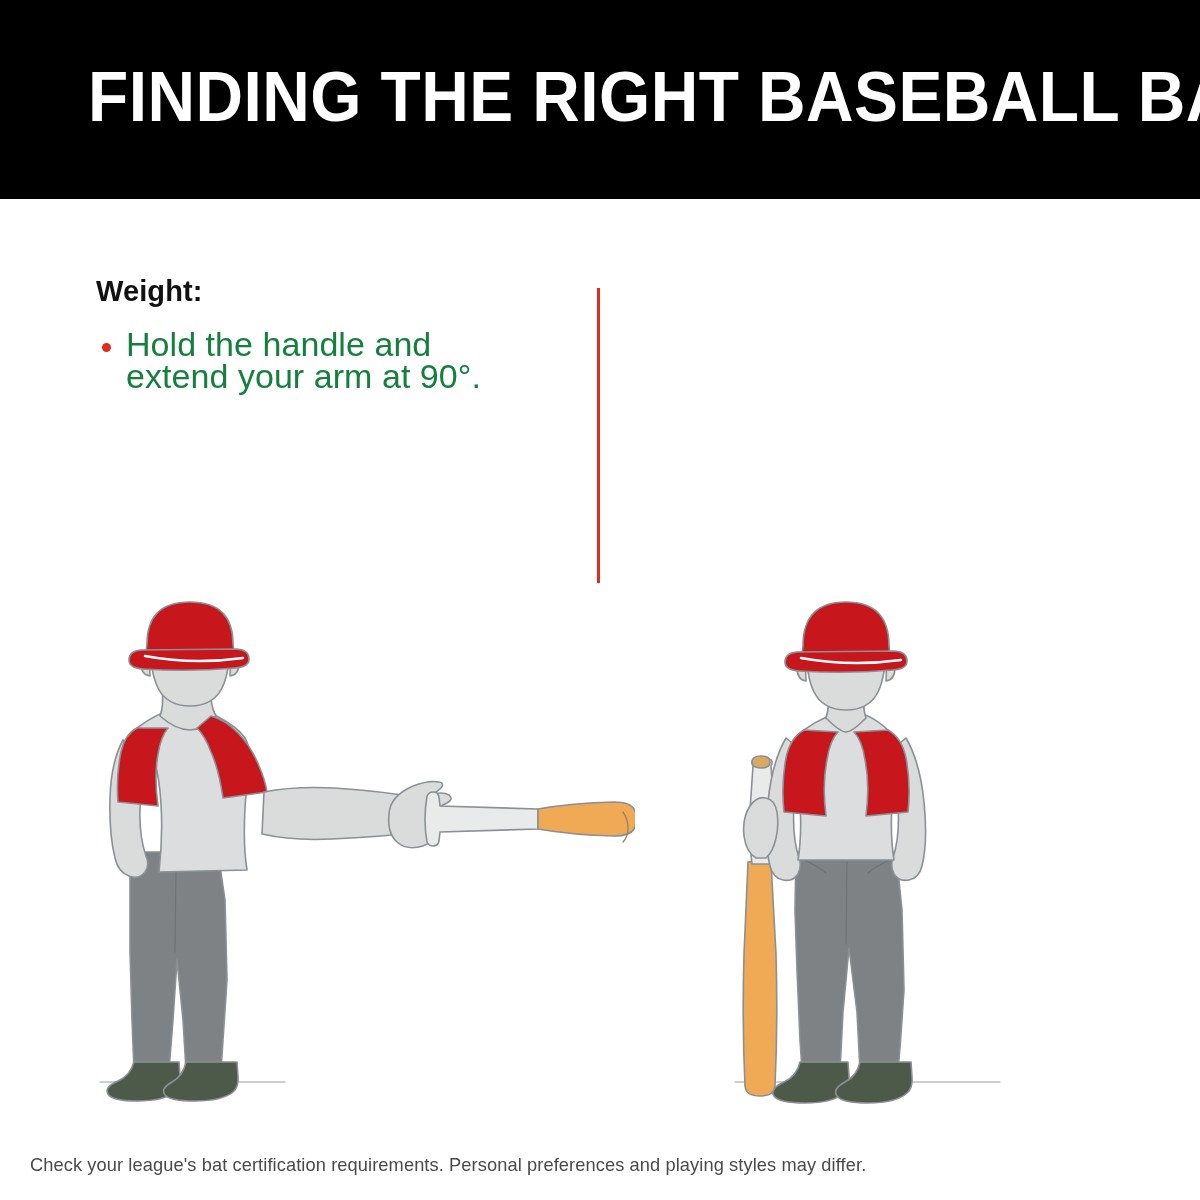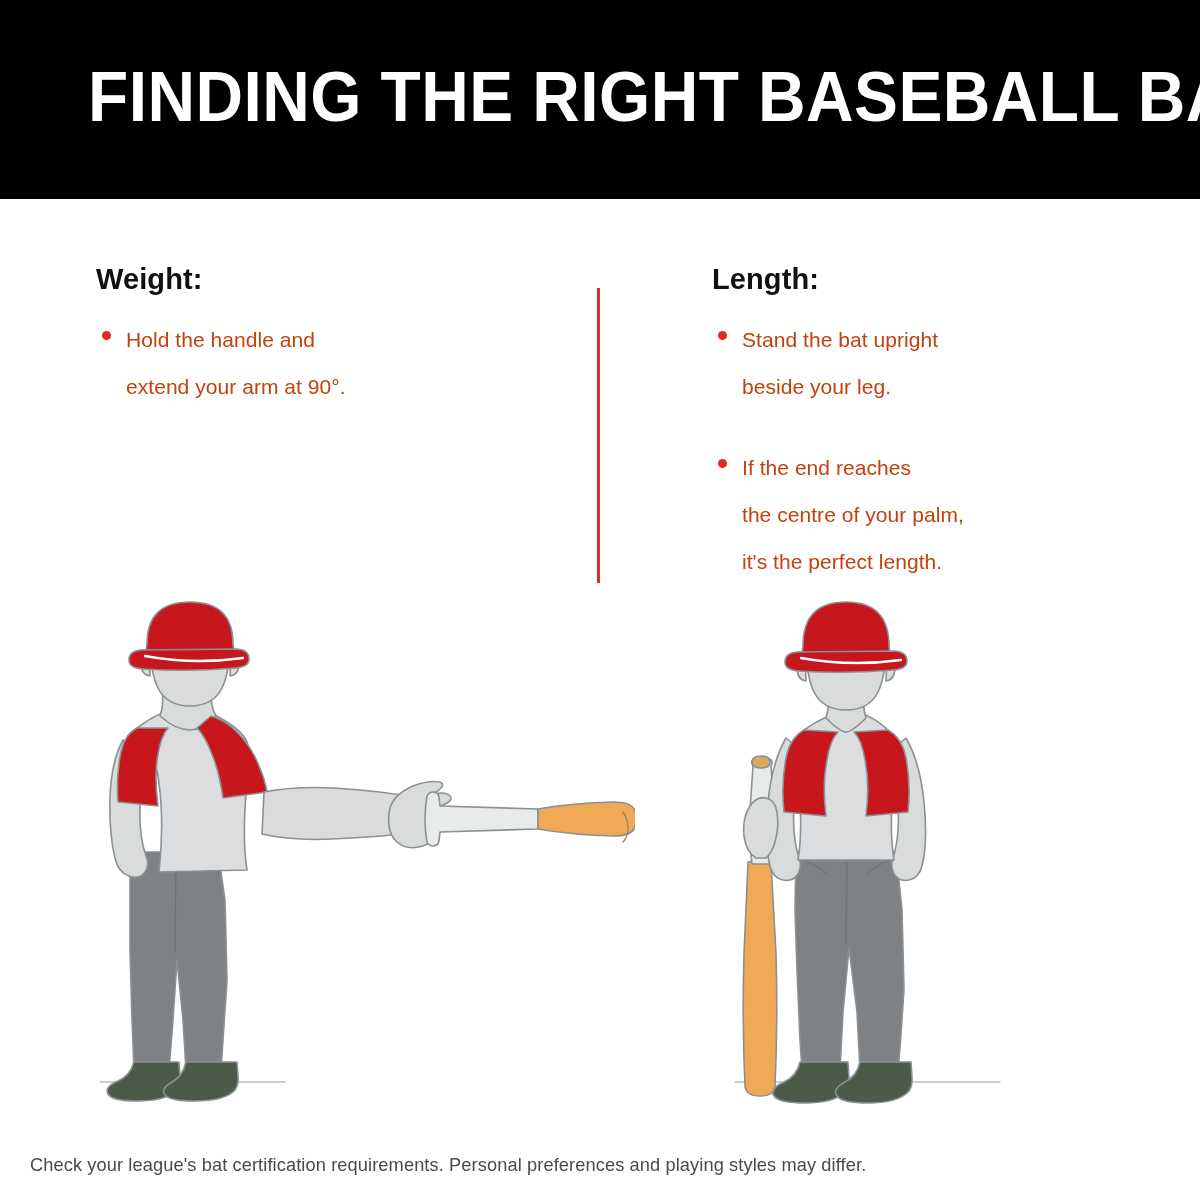--- a/index.html
+++ b/index.html
@@ -25,39 +25,39 @@
     letter-spacing:0.5px;
     line-height:82px;
     transform:scaleX(0.94);
     transform-origin:left top;
     white-space:nowrap;
   }
 
   
   .columns{position:absolute;left:0;top:262px;width:1200px;height:330px;}
 
-  .col{position:absolute;top:0;}
+  .col{position:absolute;top:12px;}
   .col-left{left:96px;width:480px;}
   .col-right{left:712px;width:400px;}
 
   .col-heading{
     font-size:29px;font-weight:bold;color:#111111;
     letter-spacing:0.1px;
     margin:0 0 20px 0;
     line-height:34px;
   }
 
   .bullets{list-style:none;margin:0;padding:0;}
   .bullet{
     position:relative;
     padding-left:30px;
     margin-bottom:34px;
-    font-size:21px;
-    line-height:47px;
-    color:#c2410c;
+    font-size:34px;
+    line-height:32px;
+    color:#15803d;
     letter-spacing:0.05px;
   }
   .bullet:last-child{margin-bottom:0;}
   .bullet .dot{
     position:absolute;left:6px;top:15px;
     width:9px;height:9px;border-radius:50%;
     background:#E02B20;
   }
   .bullet .btxt{display:block;white-space:pre-line;}
 
@@ -103,36 +103,20 @@
         <li class="bullet">
           <span class="dot"></span>
           <span class="btxt">Hold the handle and
 extend your arm at 90°.</span>
         </li>
       </ul>
     </div>
 
     <div class="divider"></div>
 
-    <div class="col col-right">
-      <div class="col-heading">Length:</div>
-      <ul class="bullets">
-        <li class="bullet">
-          <span class="dot"></span>
-          <span class="btxt">Stand the bat upright
-beside your leg.</span>
-        </li>
-        <li class="bullet">
-          <span class="dot"></span>
-          <span class="btxt">If the end reaches
-the centre of your palm,
-it's the perfect length.</span>
-        </li>
-      </ul>
-    </div>
 
   </div>
 
   <div class="figures">
 
     <div class="fig fig-left">
       <svg width="580" height="510" viewBox="0 0 580 510" xmlns="http://www.w3.org/2000/svg">
         <g stroke="#8A9094" stroke-width="1.6" stroke-linejoin="round" stroke-linecap="round">
 
           <line x1="45" y1="482" x2="230" y2="482" stroke="#BCBFC1" stroke-width="1.4"></line>

